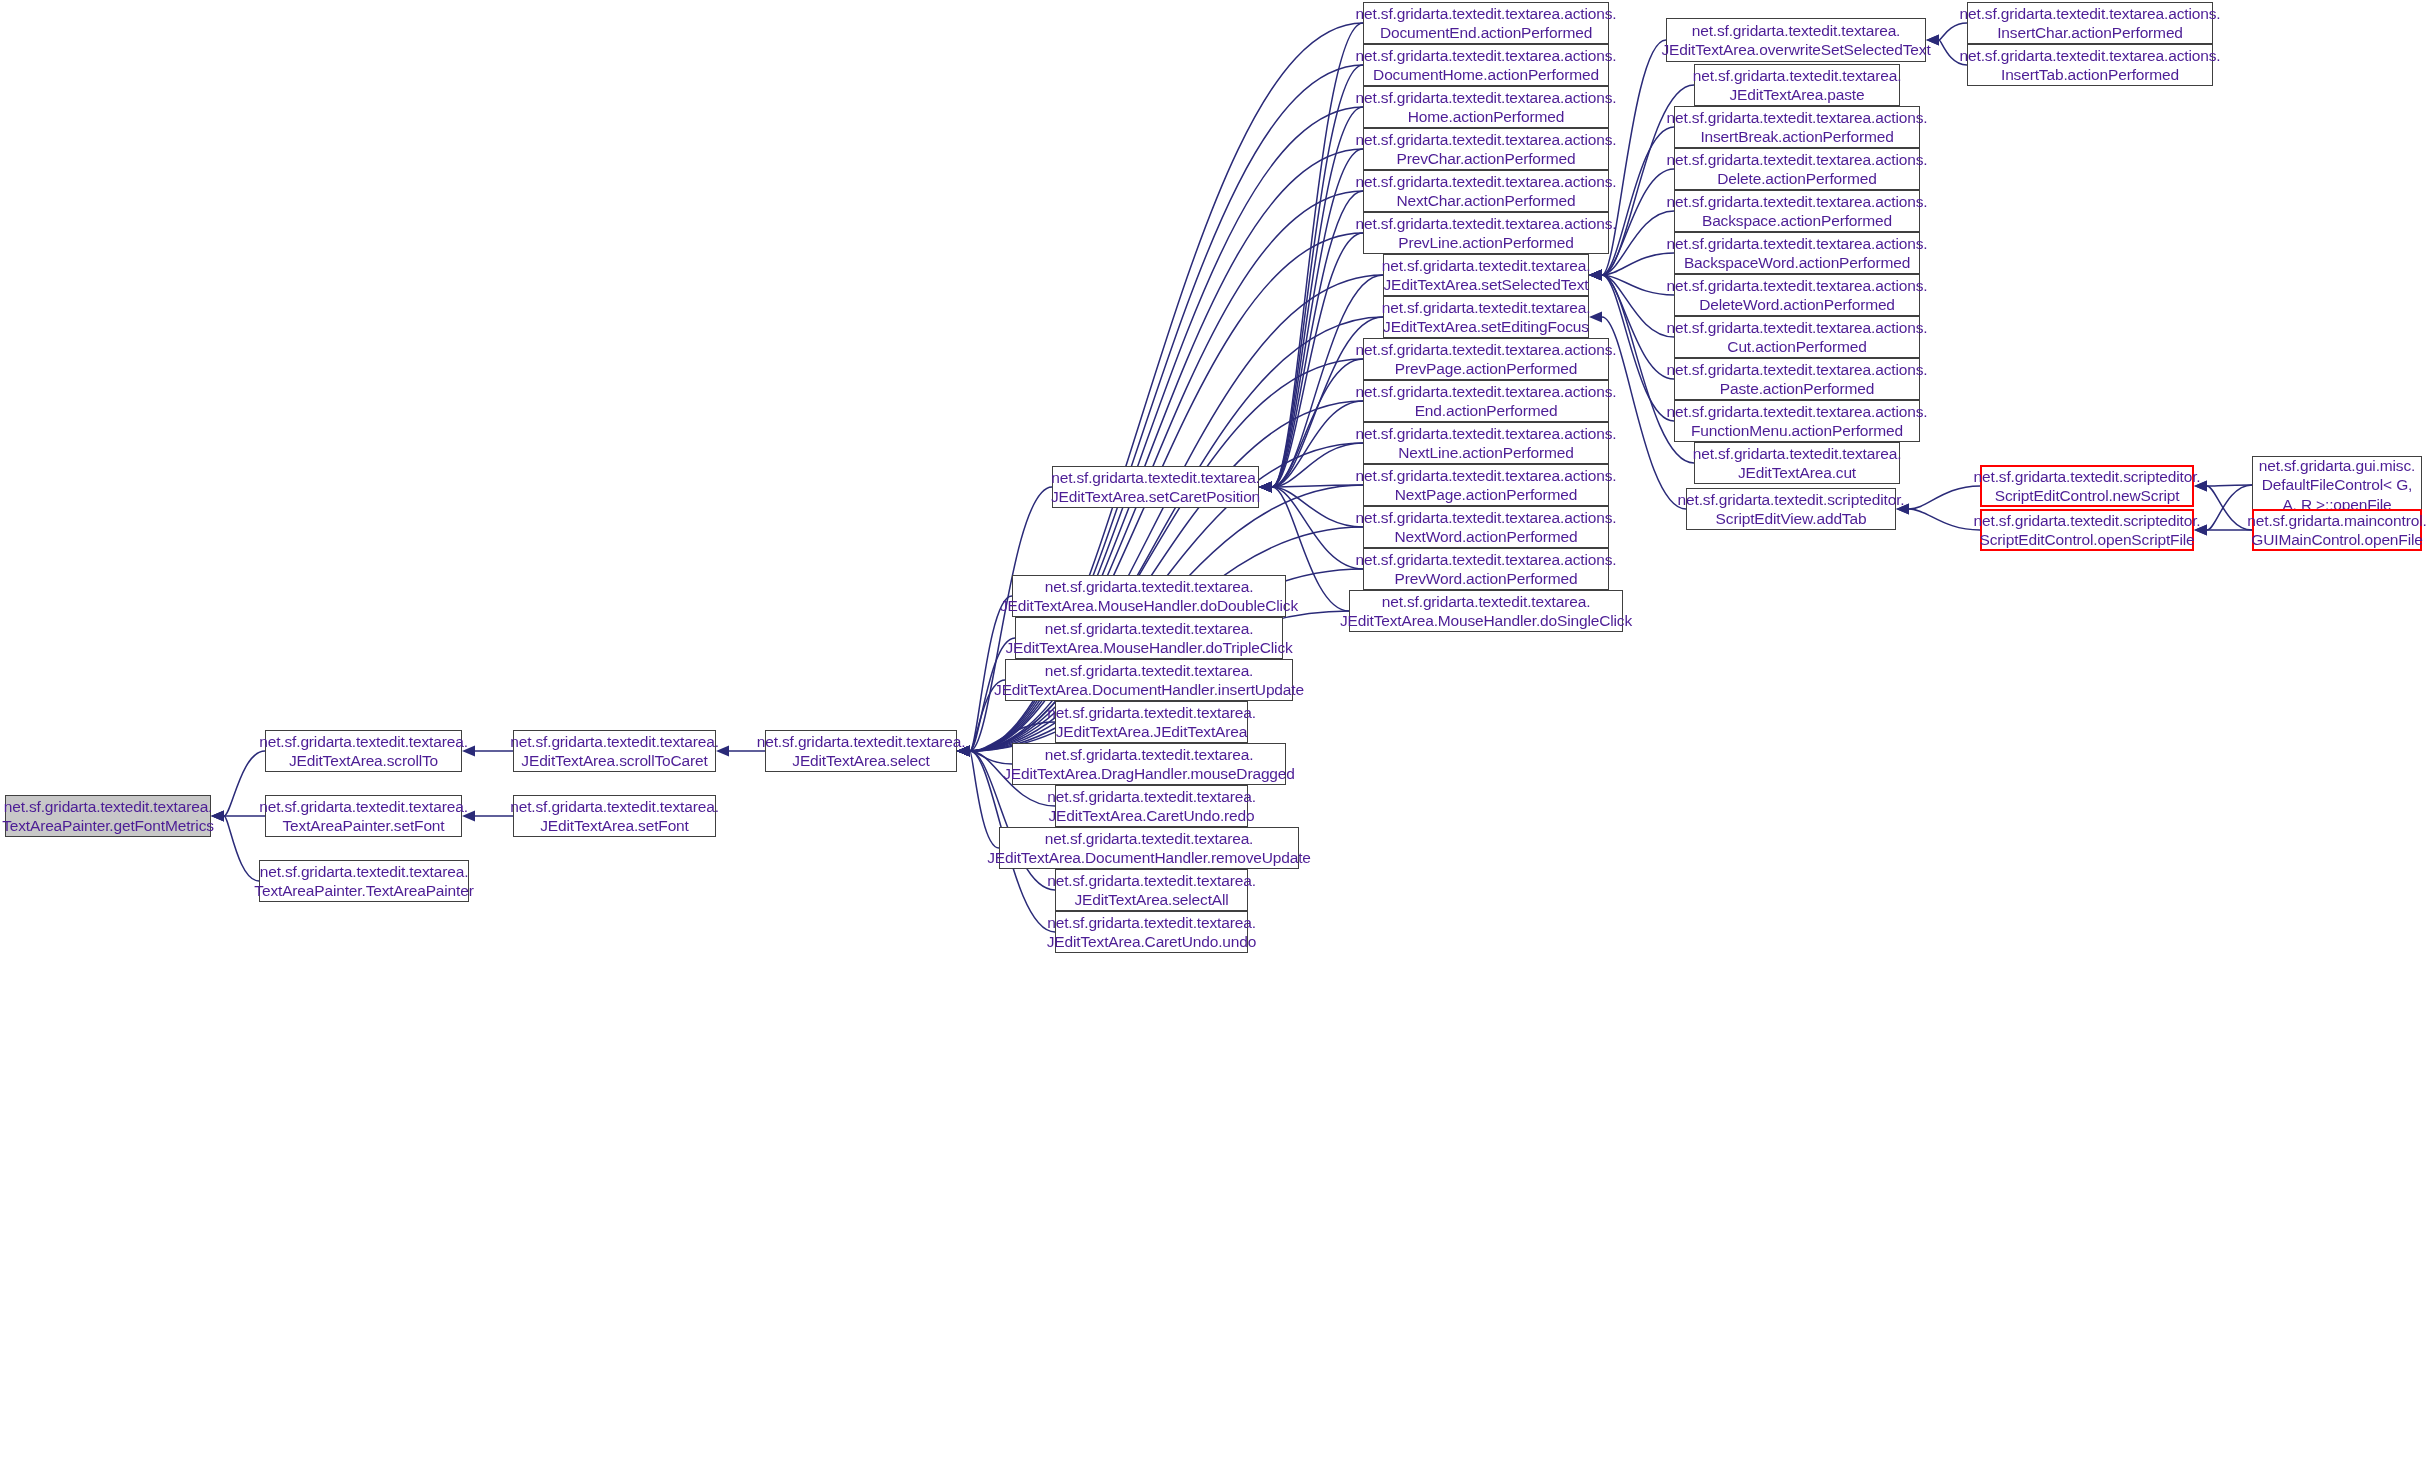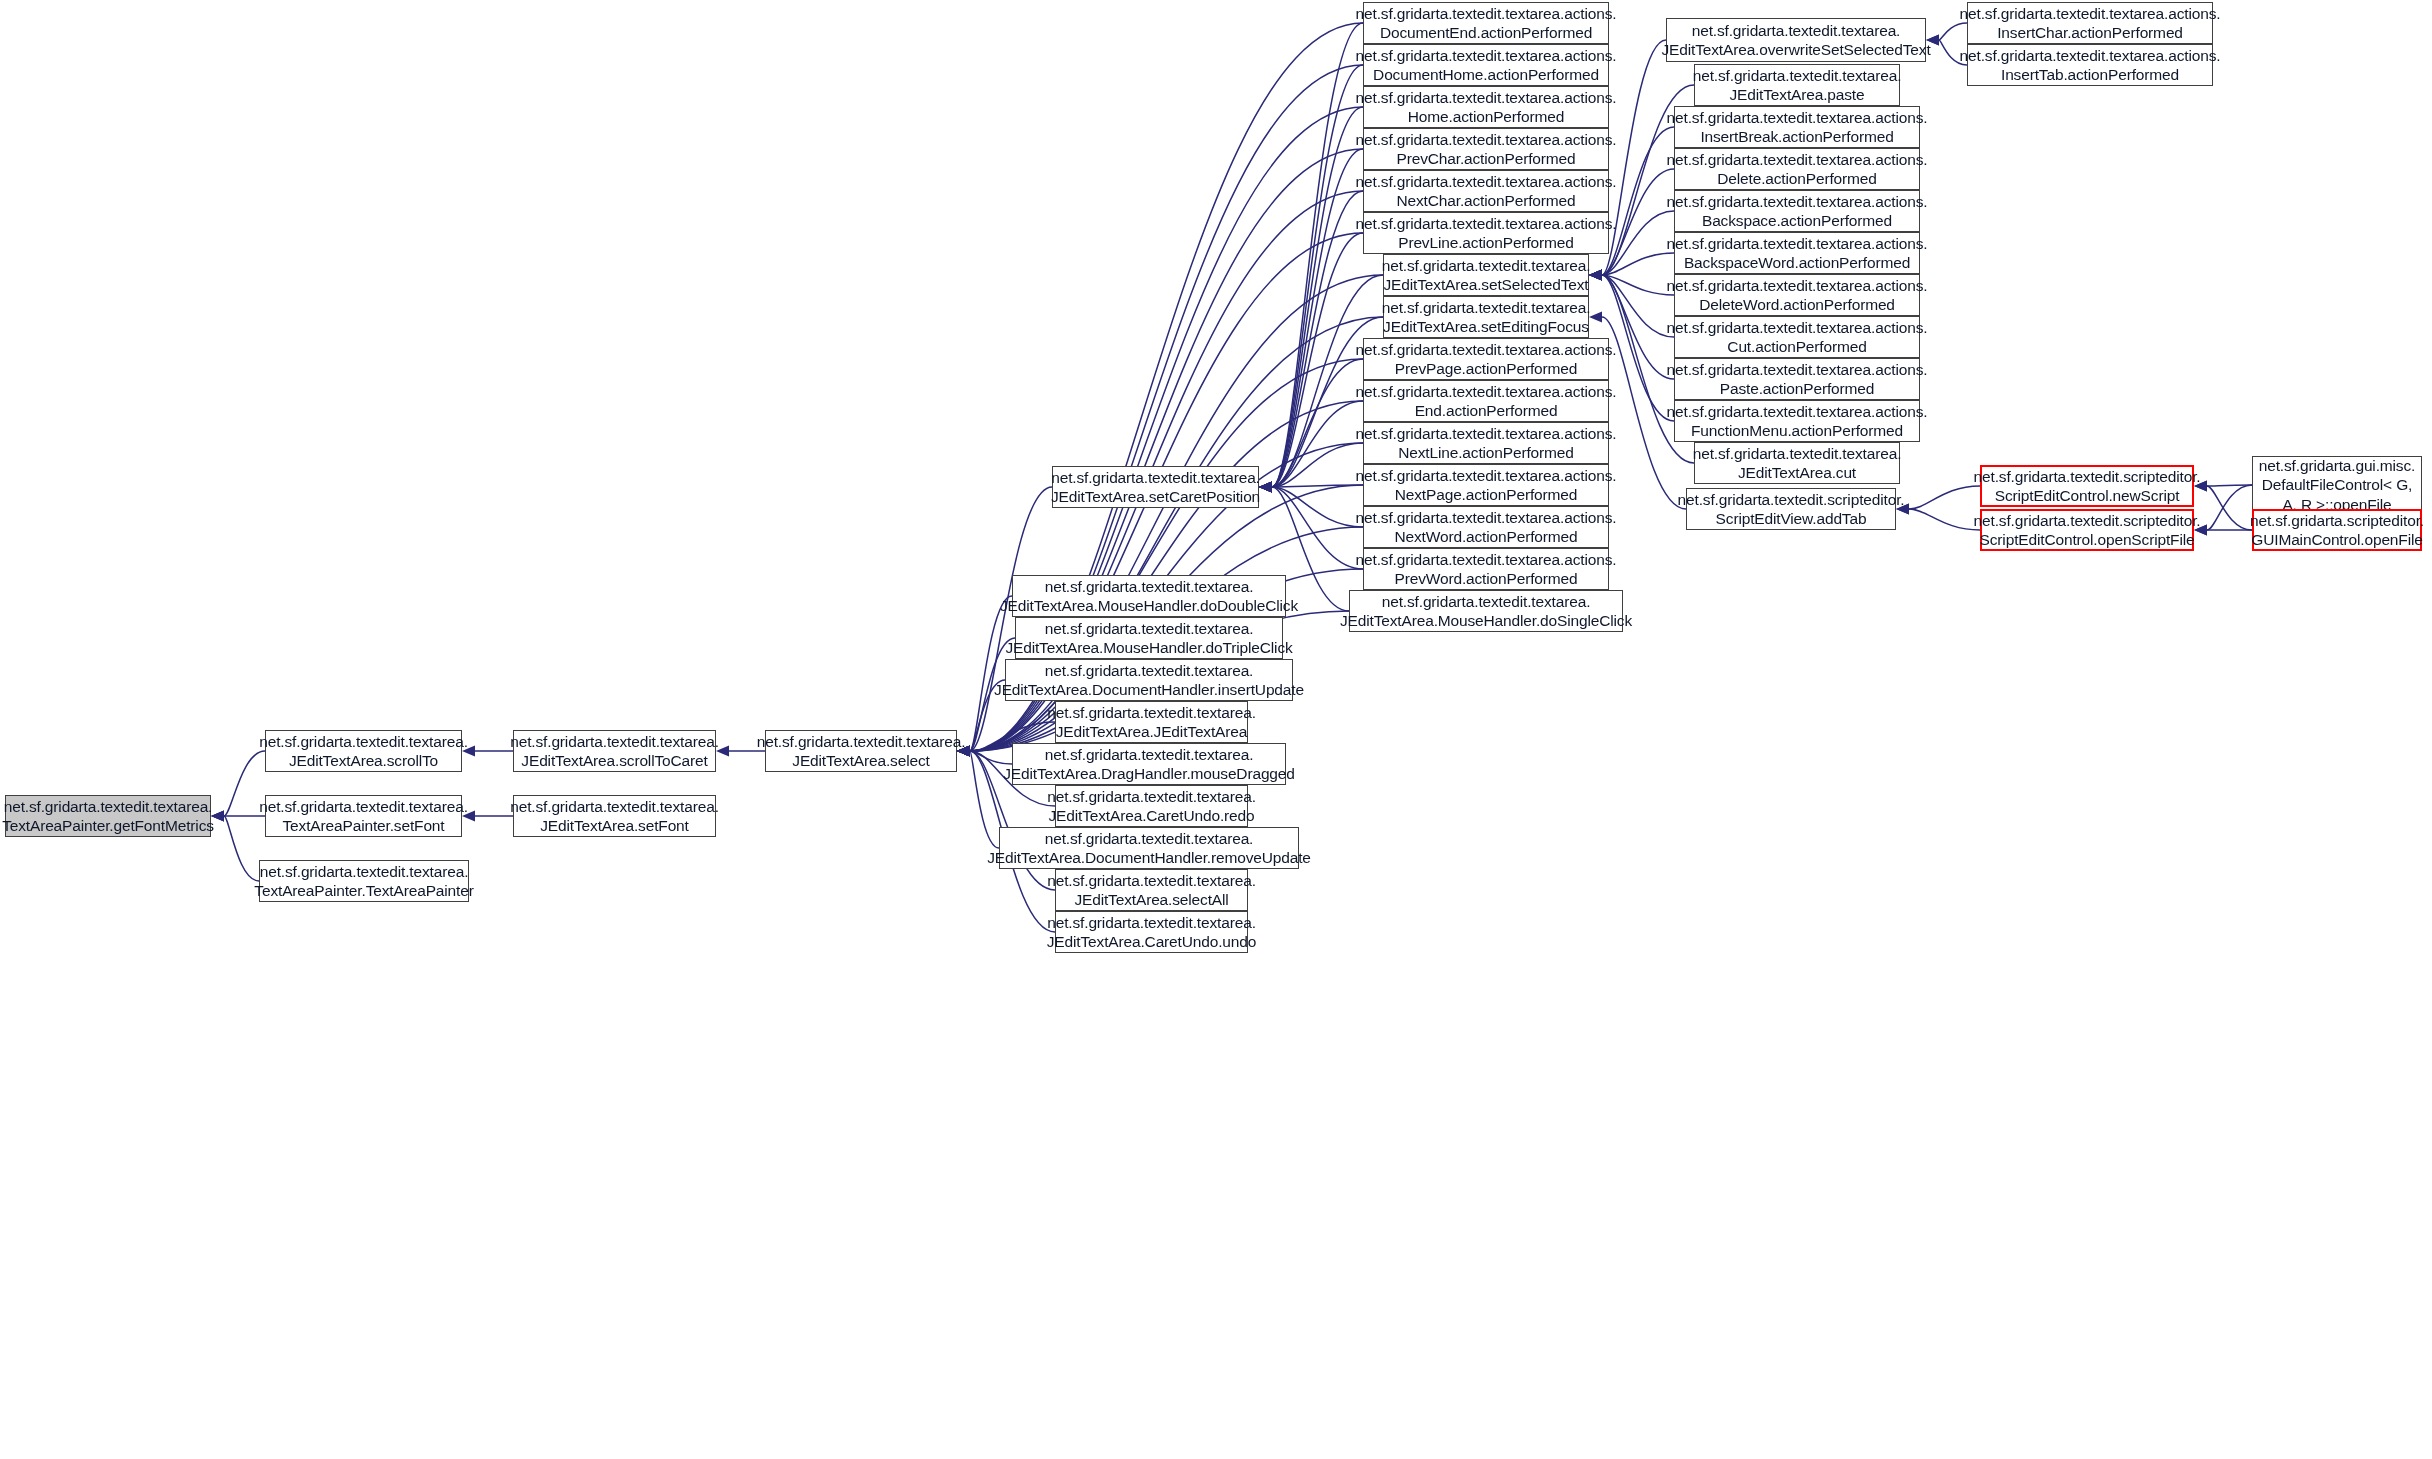--- a/index.html
+++ b/index.html
@@ -10,21 +10,21 @@
     position:absolute;
     box-sizing:border-box;
     border:1.6px solid #404040;
     background:#ffffff;
     display:flex;
     align-items:center;
     justify-content:center;
     text-align:center;
     font-size:15.5px;
     line-height:1.24;
-    color:#0f172a;
+    color:#4c1d95;
     letter-spacing:-0.15px;
     white-space:pre-line;
     padding:1px 4px;
   }
   .node.root{background:#c8c8c8;border-color:#404040;}
   .node.hl{border:2px solid #ff0000;}
 </style>
 </head>
 <body>
 
@@ -384,20 +384,20 @@
 JEditTextArea.cut</div>
       <div class="node" style="left: 1686px; top: 488px; width: 210px; height: 42px;">net.sf.gridarta.textedit.scripteditor.
 ScriptEditView.addTab</div>
       <div class="node hl" style="left: 1980px; top: 465px; width: 214px; height: 42px;">net.sf.gridarta.textedit.scripteditor.
 ScriptEditControl.newScript</div>
       <div class="node hl" style="left: 1980px; top: 509px; width: 214px; height: 42px;">net.sf.gridarta.textedit.scripteditor.
 ScriptEditControl.openScriptFile</div>
       <div class="node" style="left: 2252px; top: 456px; width: 170px; height: 58px;">net.sf.gridarta.gui.misc.
 DefaultFileControl&lt; G,
 A, R &gt;::openFile</div>
-      <div class="node hl" style="left: 2252px; top: 509px; width: 170px; height: 42px;">net.sf.gridarta.scripteditor.
+      <div class="node hl" style="left: 2252px; top: 509px; width: 170px; height: 42px;">net.sf.gridarta.maincontrol.
 GUIMainControl.openFile</div>
       <div class="node" style="left: 1967px; top: 2px; width: 246px; height: 42px;">net.sf.gridarta.textedit.textarea.actions.
 InsertChar.actionPerformed</div>
       <div class="node" style="left: 1967px; top: 44px; width: 246px; height: 42px;">net.sf.gridarta.textedit.textarea.actions.
 InsertTab.actionPerformed</div>
     </div>
 </div>
 
 </body></html>

